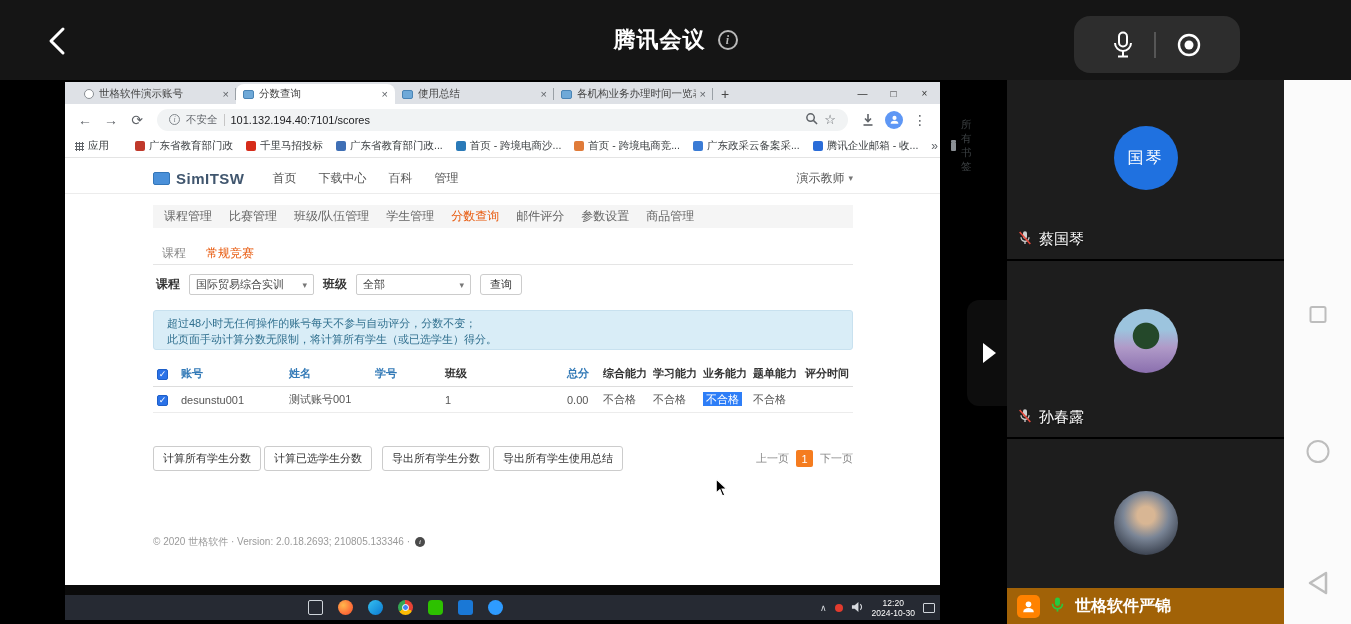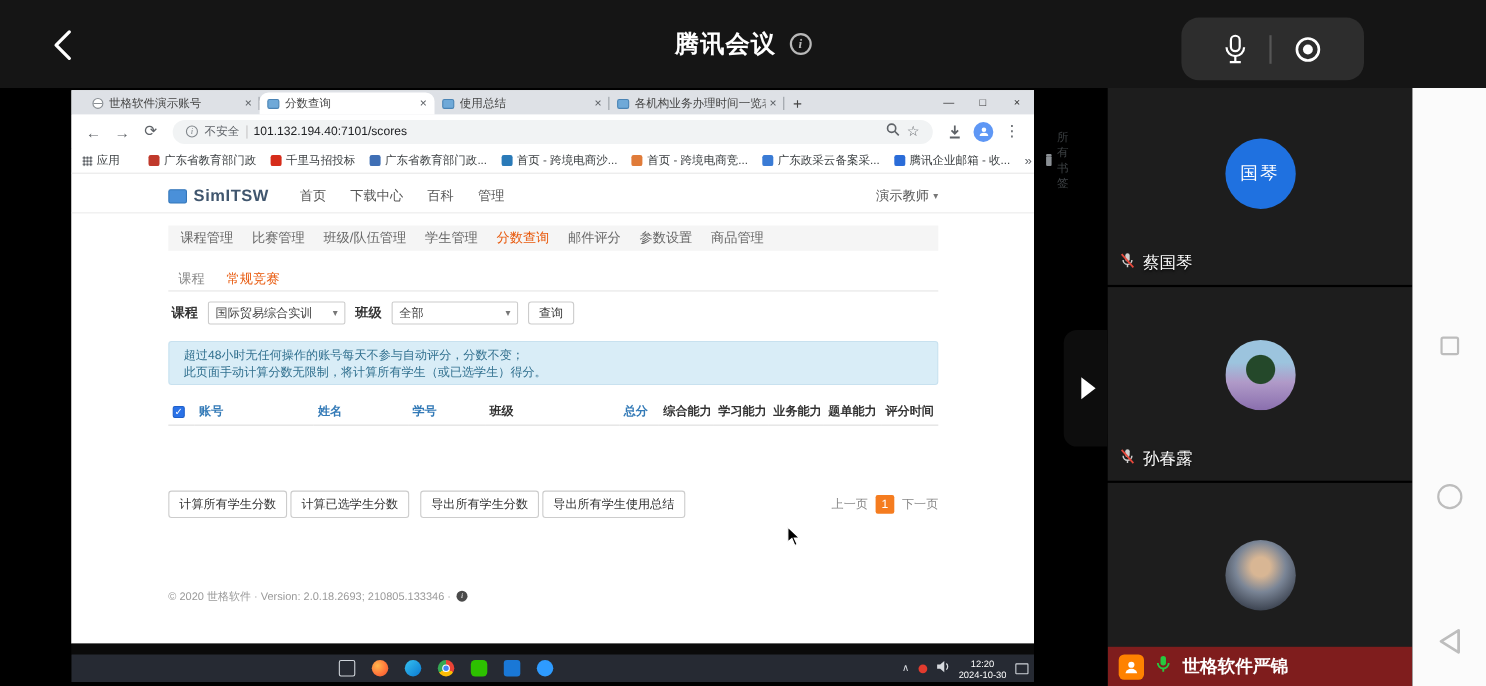--- a/index.html
+++ b/index.html
@@ -146,21 +146,21 @@
   .tile2 { top:181px; height:176px; }
   .tile3 { top:359px; height:185px; }
   .avatar { position:absolute; left:50%; transform:translateX(-50%); width:64px; height:64px; border-radius:50%; }
   .avatar-blue { top:46px; background:#1f71e0; display:flex; align-items:center; justify-content:center; color:#fff; font-size:16px; letter-spacing:2px; }
   .avatar-tree { top:48px; background:
       radial-gradient(circle at 50% 42%, #24482a 0 26%, rgba(0,0,0,0) 28%),
       linear-gradient(180deg,#9cc4de 0 32%, #b09ac8 60%, #8a6fae 100%); }
   .avatar-person { top:52px; background:
       radial-gradient(circle at 50% 38%, #d8b694 0 17%, #7a8596 45%, #39404d 80%); }
   .tile-label { position:absolute; left:10px; bottom:10px; display:flex; align-items:center; gap:6px; color:#fff; font-size:15px; text-shadow:0 1px 2px rgba(0,0,0,.7); }
-  .tile3-bar { position:absolute; left:0; bottom:0; width:277px; height:36px; background:#7f1d1d; display:flex; align-items:center; gap:9px; padding:0 10px; }
+  .tile3-bar { position:absolute; left:0; bottom:0; width:277px; height:36px; background:#a16207; display:flex; align-items:center; gap:9px; padding:0 10px; }
   .t3-name { color:#fff; font-size:16px; font-weight:bold; }
 
   
   .andro-strip { position:absolute; left:1284px; top:80px; width:67px; height:544px; background:#fbfbfb; }
   .ico-recents { position:absolute; left:50%; transform:translateX(-50%); top:226px; width:17px; height:17px; border:2.5px solid #bdbdbd; border-radius:2.5px; cursor:pointer; }
   .ico-home { position:absolute; left:50%; transform:translateX(-50%); top:360px; width:23px; height:23px; border:2.5px solid #bdbdbd; border-radius:50%; cursor:pointer; }
   .ico-back { position:absolute; left:50%; transform:translateX(-50%); top:490px; cursor:pointer; }
 </style>
 </head>
 <body>
@@ -382,20 +382,33 @@
                 <th>班级</th>
                 <th class="th-link">总分</th>
                 <th>综合能力</th>
                 <th>学习能力</th>
                 <th>业务能力</th>
                 <th>题单能力</th>
                 <th>评分时间</th>
               </tr>
             </thead>
             <tbody>
+              <tr>
+                <td><span class="cb"></span></td>
+                <td>desunstu001</td>
+                <td>测试账号001</td>
+                <td></td>
+                <td>1</td>
+                <td class="td-score">0.00</td>
+                <td>不合格</td>
+                <td>不合格</td>
+                <td><span class="hl">不合格</span></td>
+                <td>不合格</td>
+                <td></td>
+              </tr>
             </tbody>
           </table>
 
           <div class="actions-row">
             <button class="act-btn">计算所有学生分数</button>
             <button class="act-btn">计算已选学生分数</button>
             <button class="act-btn gap">导出所有学生分数</button>
             <button class="act-btn">导出所有学生使用总结</button>
             <div class="pager">
               <span class="pg">上一页</span>

